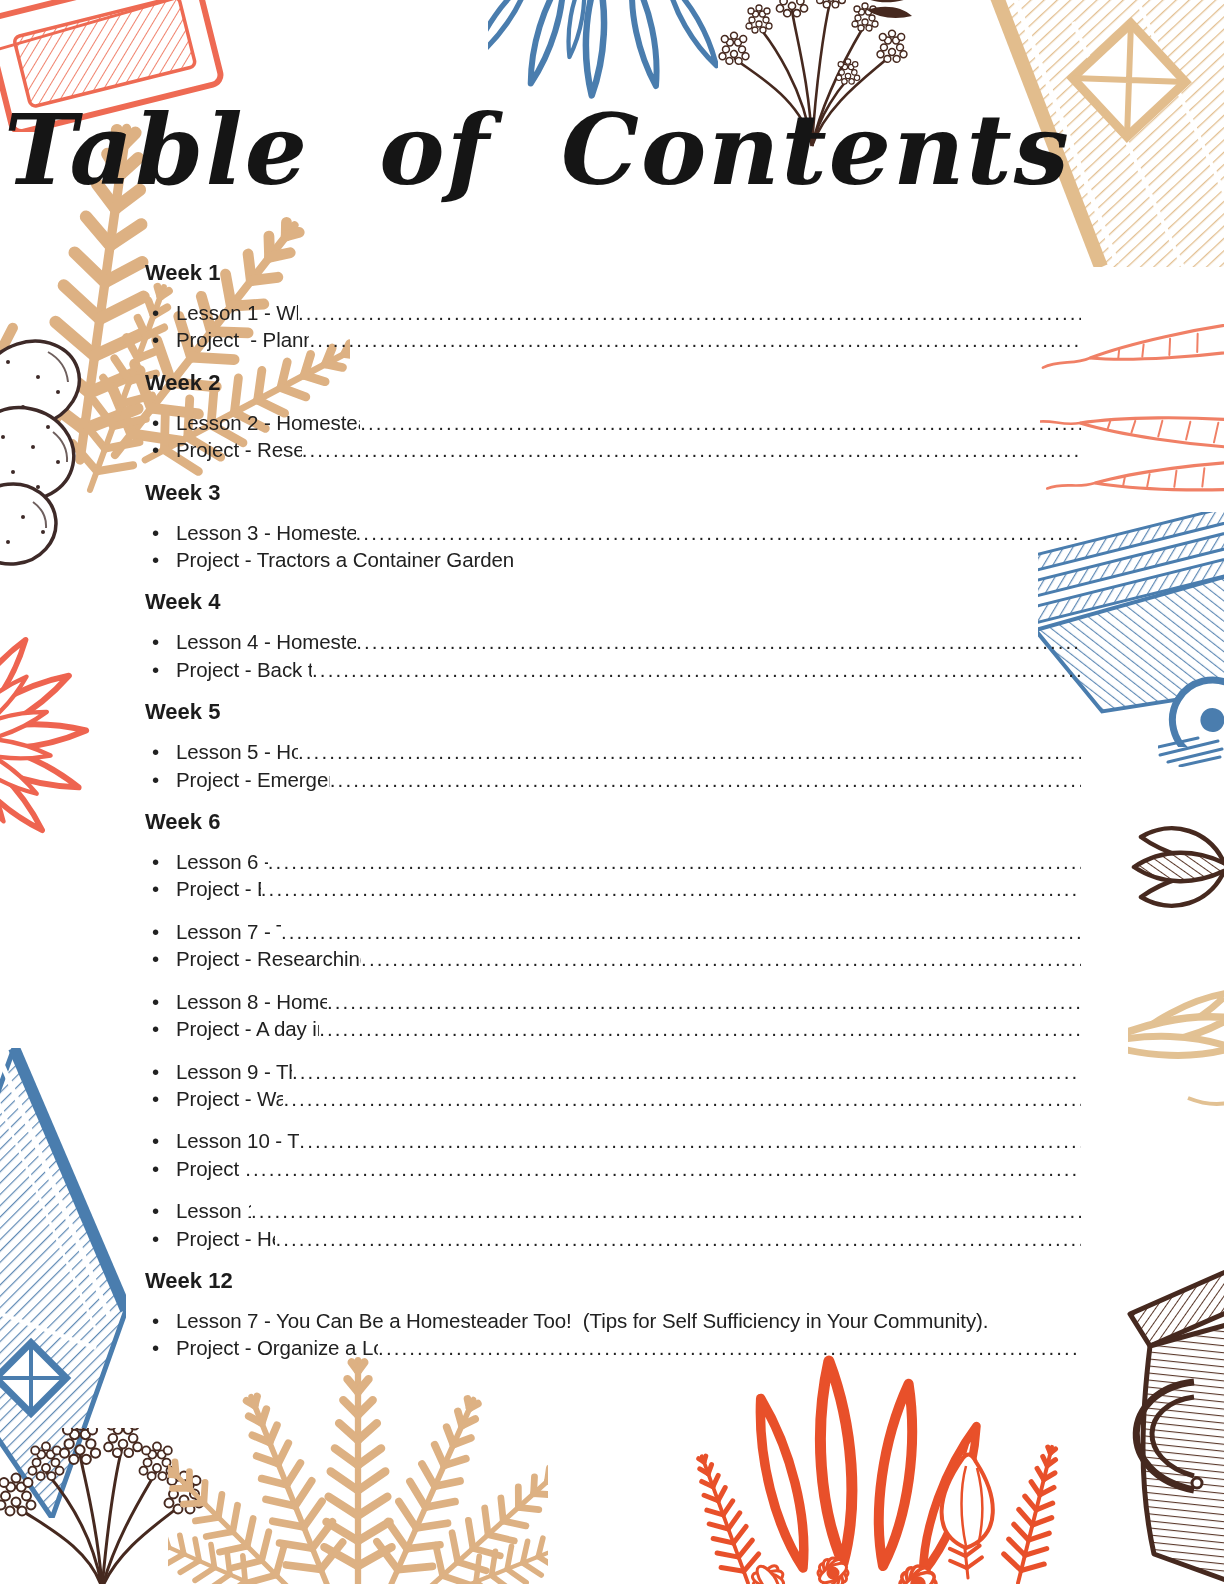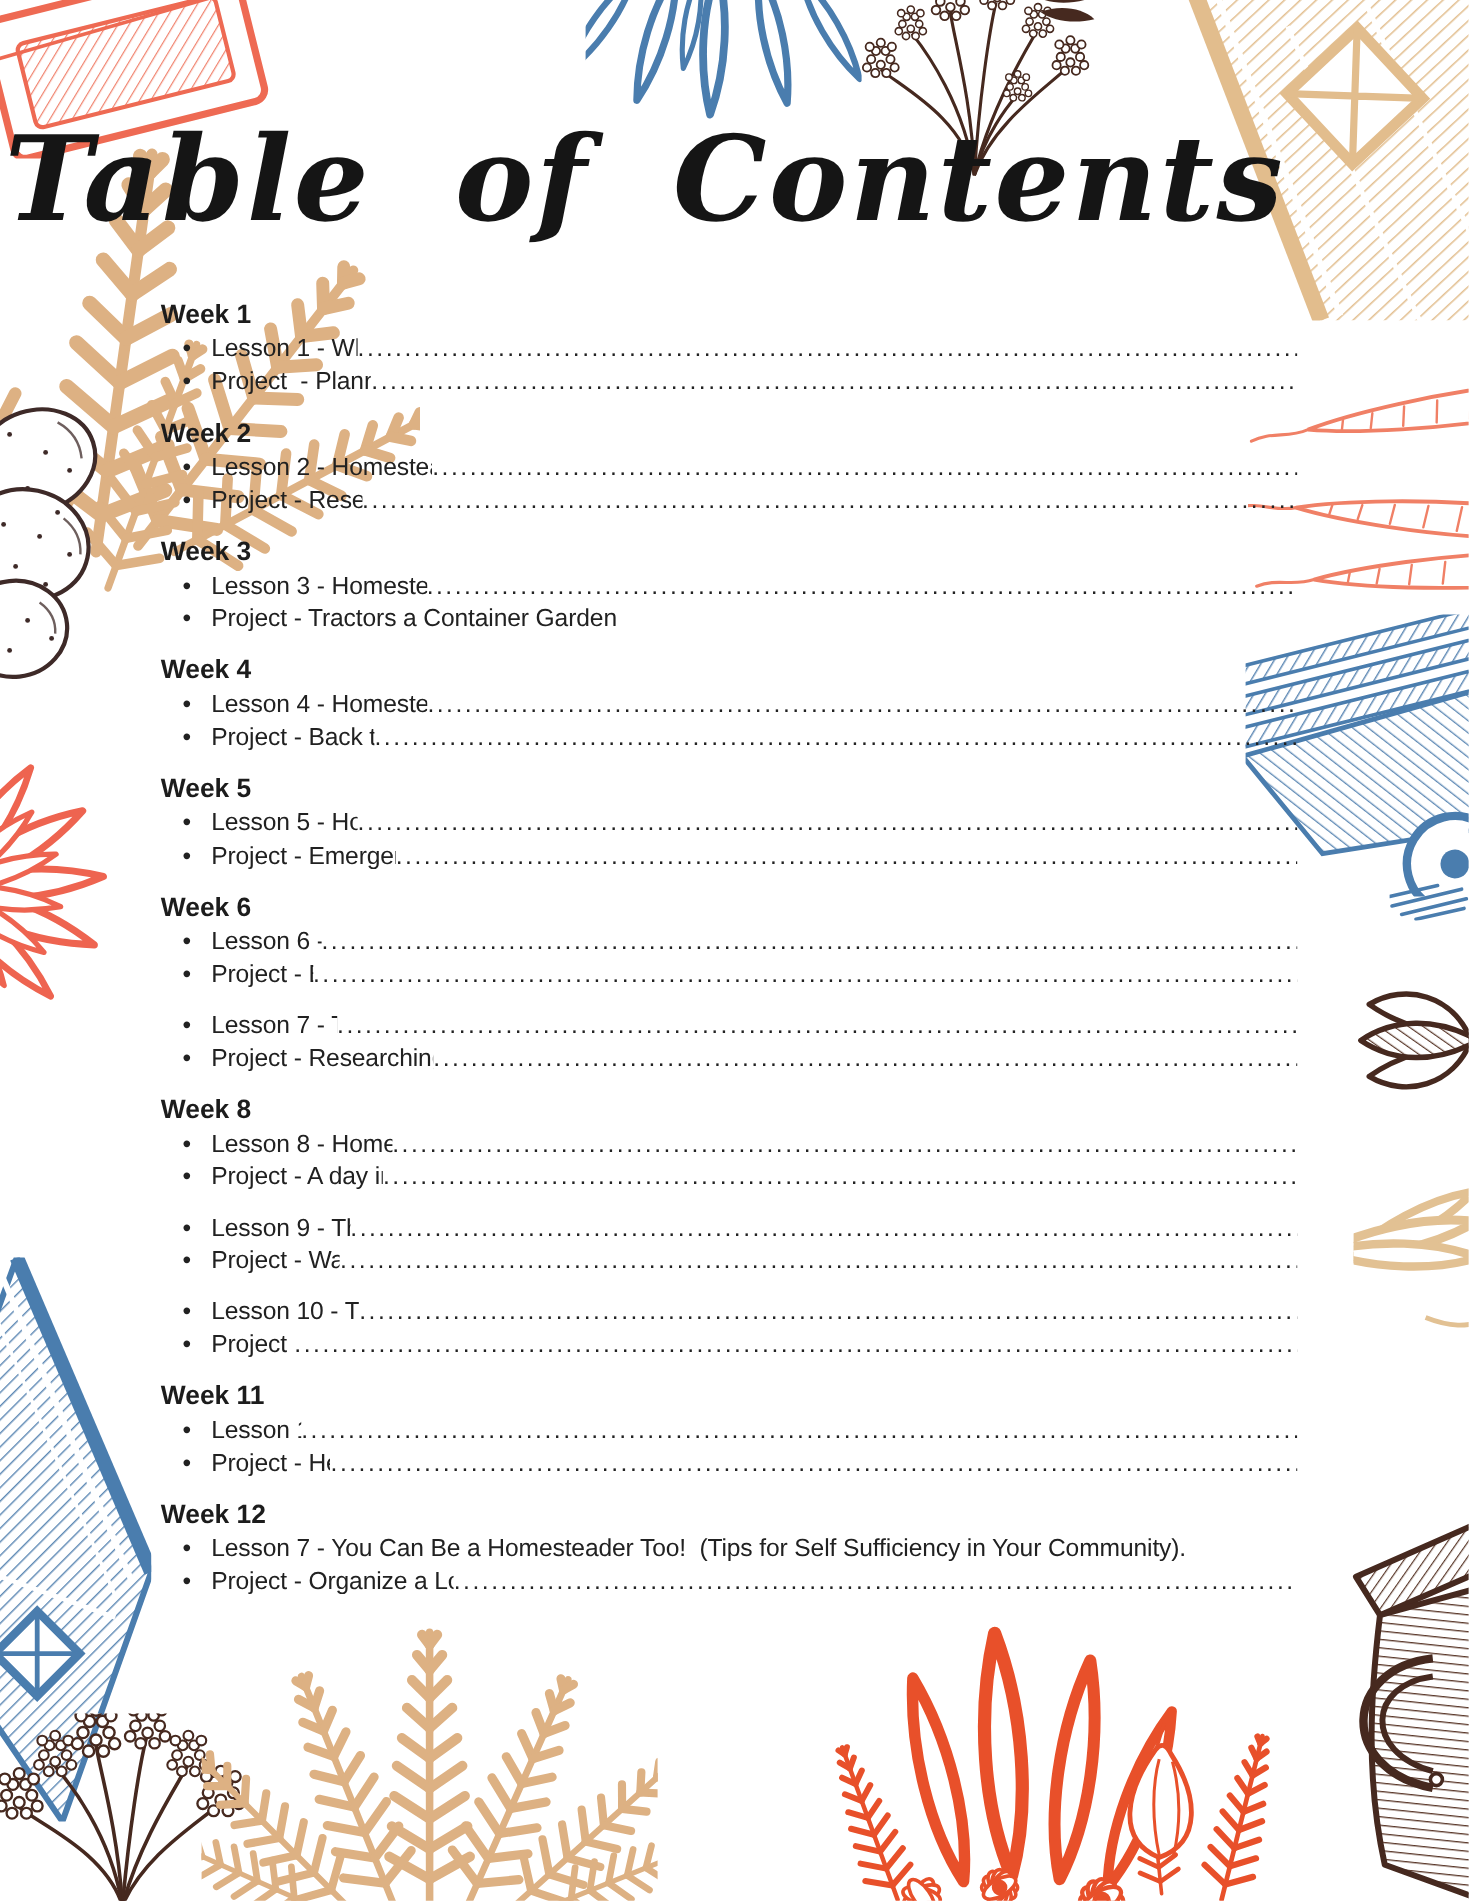--- a/index.html
+++ b/index.html
@@ -5,21 +5,21 @@
   html,body{margin:0;padding:0;}
   body{width:1224px;height:1584px;background:#ffffff;overflow:hidden;position:relative;
        font-family:"Liberation Sans",sans-serif;}
   .page{position:absolute;inset:0;overflow:hidden;}
   .deco{position:absolute;pointer-events:none;}
   h1.title{position:absolute;top:88px;left:0;width:100%;margin:4px;text-align:left;
        font-family:"DejaVu Serif",serif;font-style:italic;font-weight:700;
        font-size:98px;letter-spacing:2px;word-spacing:34px;color:#151515;z-index:5;}
   .toc{position:absolute;left:133px;top:247px;width:948px;z-index:6;}
   section.week{margin:0 0 15px 0;}
-  section.week h2{margin:1px;font-size:22px;line-height:28px;font-weight:700;color:#1c1c1c;}
+  section.week h2{margin:12px;font-size:22px;line-height:28px;font-weight:700;color:#1c1c1c;}
   section.week ul{margin:0;padding:0;list-style:none;}
   section.week li{display:flex;align-items:baseline;font-size:20.5px;line-height:27.4px;
        color:#212121;padding-left:19px;letter-spacing:-0.1px;}
   .bullet{flex:0 0 24px;width:24px;}
   .label{white-space:pre;overflow:hidden;flex:0 1 auto;}
   .dots{flex:1 1 auto;overflow:hidden;white-space:nowrap;letter-spacing:2.1px;color:#222;}
 </style>
 </head>
 <body>
 
@@ -464,21 +464,20 @@
 
   <li>
     <span class="bullet">•</span>
     <span class="label">Project - Researching what you'll need &amp; estimating costs </span>
     <span class="dots">....................................................................................................................................................................................................................................................................</span>
   </li>
 </ul>
   </section>
 
   <section class="week">
-    <h2>Week 8</h2>
     <ul>
   <li>
     <span class="bullet">•</span>
     <span class="label">Lesson 8 - Homesteading Chores + Routines</span>
     <span class="dots">....................................................................................................................................................................................................................................................................</span>
   </li>
 
   <li>
     <span class="bullet">•</span>
     <span class="label">Project - A day in the life of a homesteader</span>
@@ -513,21 +512,20 @@
 
   <li>
     <span class="bullet">•</span>
     <span class="label">Project - Research</span>
     <span class="dots">....................................................................................................................................................................................................................................................................</span>
   </li>
 </ul>
   </section>
 
   <section class="week">
-    <h2>Week 11</h2>
     <ul>
   <li>
     <span class="bullet">•</span>
     <span class="label">Lesson 11 - First Aid</span>
     <span class="dots">....................................................................................................................................................................................................................................................................</span>
   </li>
 
   <li>
     <span class="bullet">•</span>
     <span class="label">Project - Herbal Salve DIYS</span>

